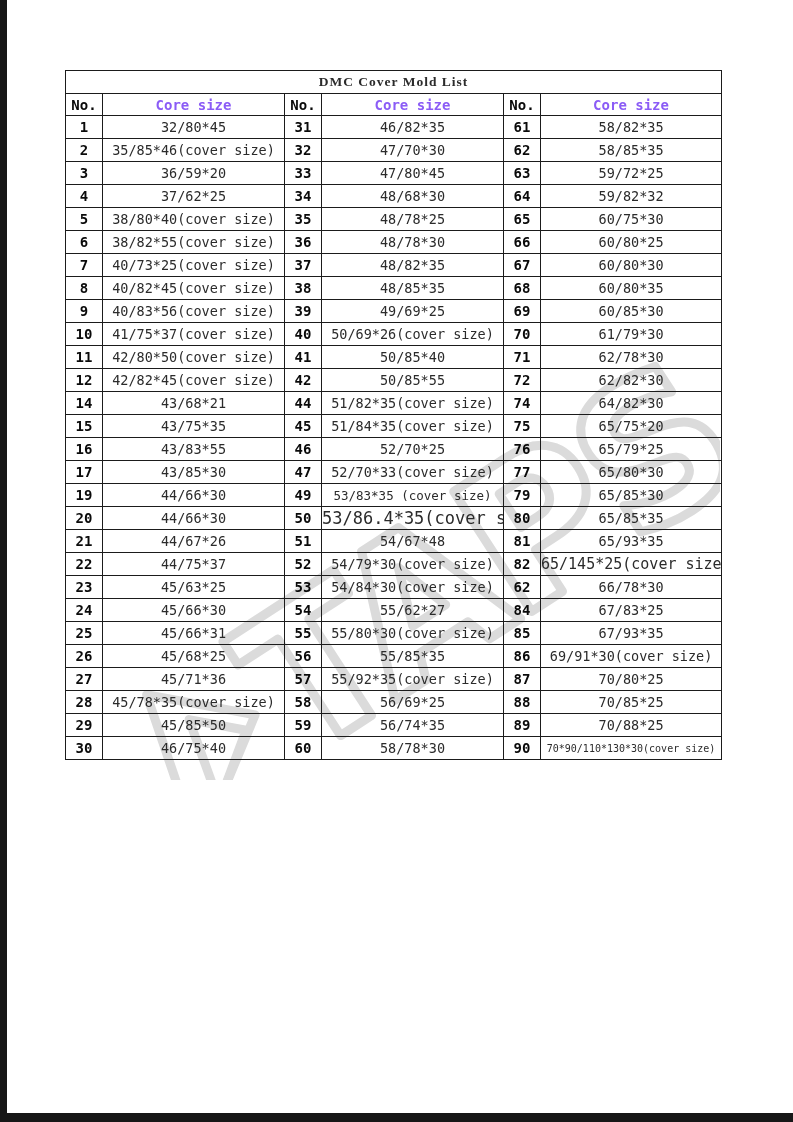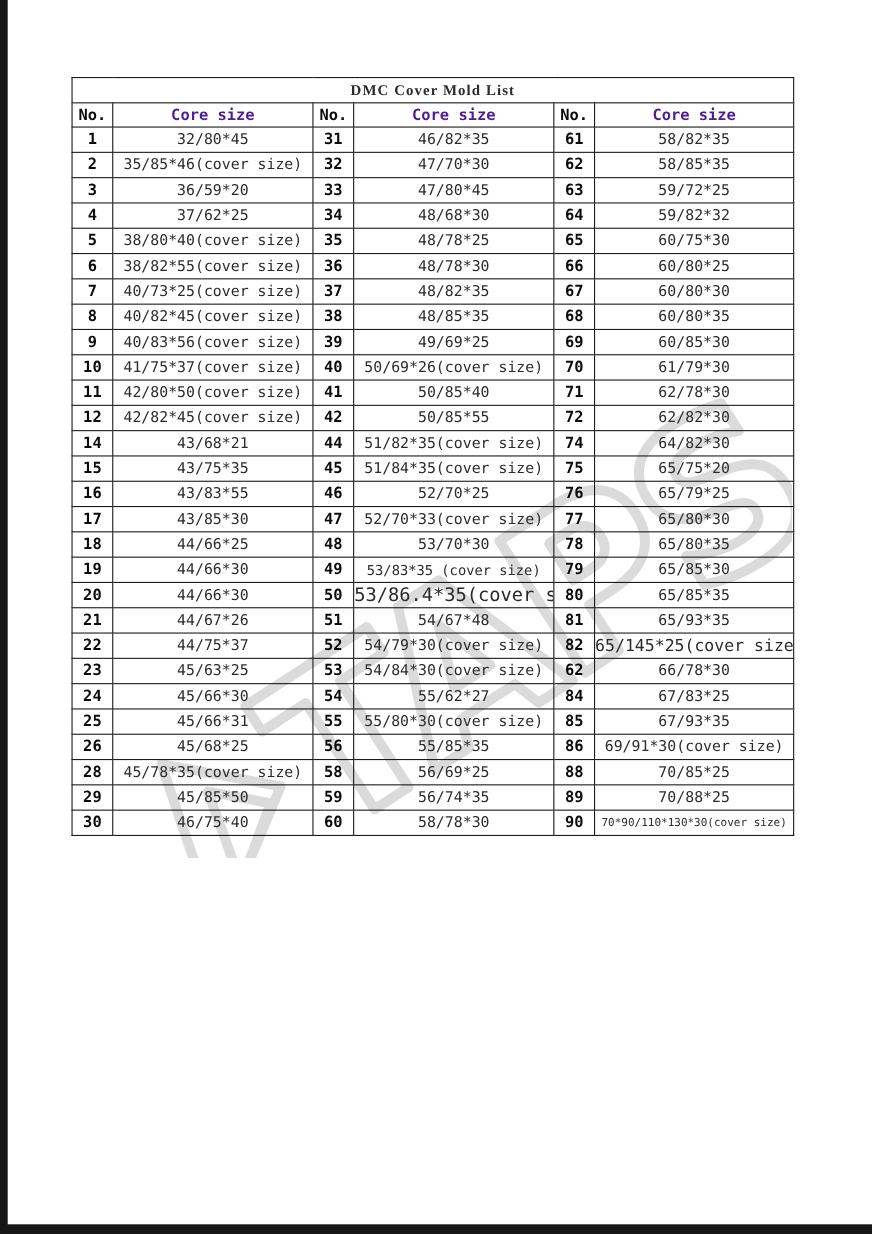--- a/index.html
+++ b/index.html
@@ -16,21 +16,21 @@
   }
   .doc-table td,.doc-table th{
     border:1px solid #1b1b1b;padding:0;text-align:center;vertical-align:middle;
     white-space:nowrap;overflow:hidden;
   }
   .title-cell{
     height:56px;font-family:"Liberation Serif", serif;font-weight:bold;
     font-size:21px;letter-spacing:1px;color:#0d0d0d;
   }
   .doc-table th{
-    height:21px;font-size:14px;font-weight:bold;color:#4c1d95;
+    height:21px;font-size:14px;font-weight:bold;color:#8b5cf6;
     font-family:"DejaVu Sans Mono", monospace;
   }
   .doc-table td{height:22px;font-size:13.5px;color:#2b2b2b;}
   td.no-col,th.no-col{font-weight:bold;color:#0a0a0a;font-size:14px;}
 </style>
 </head>
 <body>
 
 <div class="edge-left"></div>
 <div class="edge-bottom"></div>
@@ -188,28 +188,20 @@
       </tr>
       <tr>
         <td class="no-col">17</td>
         <td class="core-col">43/85*30</td>
         <td class="no-col">47</td>
         <td class="core-col">52/70*33(cover size)</td>
         <td class="no-col">77</td>
         <td class="core-col">65/80*30</td>
       </tr>
       <tr>
-        <td class="no-col">18</td>
-        <td class="core-col">44/66*25</td>
-        <td class="no-col">48</td>
-        <td class="core-col">53/70*30</td>
-        <td class="no-col">78</td>
-        <td class="core-col">65/80*35</td>
-      </tr>
-      <tr>
         <td class="no-col">19</td>
         <td class="core-col">44/66*30</td>
         <td class="no-col">49</td>
         <td class="core-col" style="font-size: 12.5px;">53/83*35 (cover size)</td>
         <td class="no-col">79</td>
         <td class="core-col">65/85*30</td>
       </tr>
       <tr>
         <td class="no-col">20</td>
         <td class="core-col">44/66*30</td>
@@ -260,20 +252,28 @@
       </tr>
       <tr>
         <td class="no-col">26</td>
         <td class="core-col">45/68*25</td>
         <td class="no-col">56</td>
         <td class="core-col">55/85*35</td>
         <td class="no-col">86</td>
         <td class="core-col">69/91*30(cover size)</td>
       </tr>
       <tr>
+        <td class="no-col">27</td>
+        <td class="core-col">45/71*36</td>
+        <td class="no-col">57</td>
+        <td class="core-col">55/92*35(cover size)</td>
+        <td class="no-col">87</td>
+        <td class="core-col">70/80*25</td>
+      </tr>
+      <tr>
         <td class="no-col">28</td>
         <td class="core-col">45/78*35(cover size)</td>
         <td class="no-col">58</td>
         <td class="core-col">56/69*25</td>
         <td class="no-col">88</td>
         <td class="core-col">70/85*25</td>
       </tr>
       <tr>
         <td class="no-col">29</td>
         <td class="core-col">45/85*50</td>

